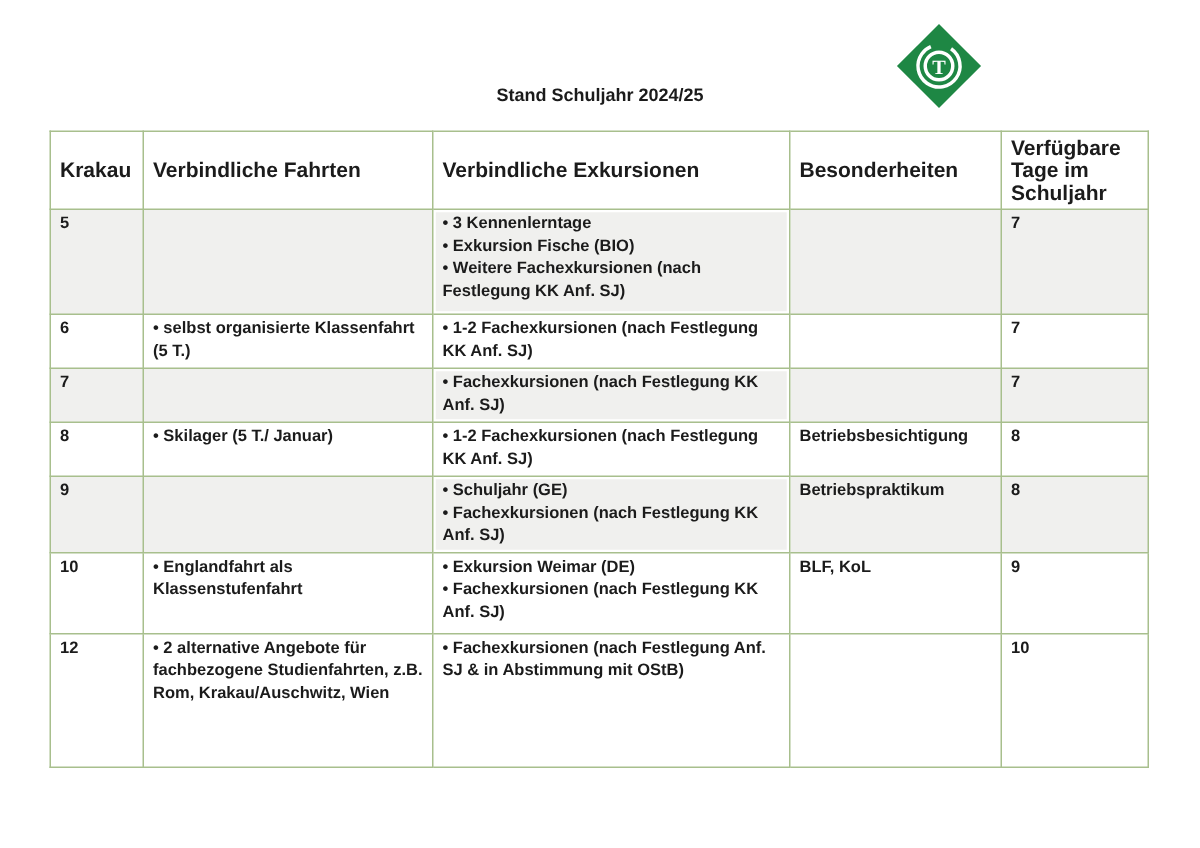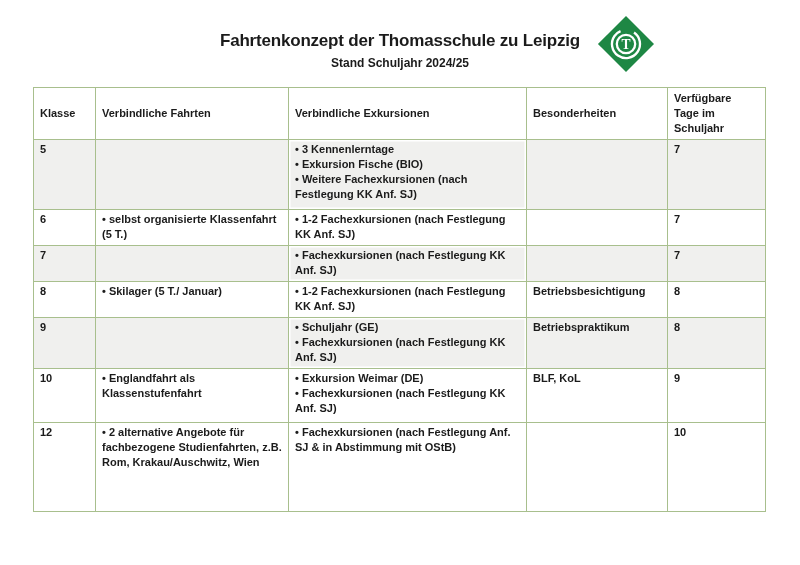--- a/index.html
+++ b/index.html
@@ -29,58 +29,57 @@
     position:absolute;left:33px;top:87px;width:732px;
     border-collapse:collapse;table-layout:fixed;
   }
   table.fk th,table.fk td{
     border:1px solid var(--border-green);
     vertical-align:top;text-align:left;
     padding:2px 6px 3px 6px;
     font-size:11px;line-height:15px;font-weight:700;color:var(--text-black);
     overflow:hidden;background:#fff;
   }
-  table.fk thead th{vertical-align:middle;font-size:11px;padding:3px 6px;}
+  table.fk thead th{vertical-align:middle;font-size:14px;padding:3px 6px;}
   th.h-fahrten{background:var(--light-green);color:#fff;box-shadow:inset 0 0 0 1.5px #fff;}
   th.h-exk{background:var(--dark-green);color:#fff;box-shadow:inset 0 0 0 1.5px #fff;}
   th.h-tage{font-size:10px;line-height:12.5px;}
   tr.band td{background:var(--band-gray);}
   td.fill-light{background:var(--light-green);color:#fff;box-shadow:inset 0 0 0 1.5px #fff;margin-top:18px;}
   td.fill-dark{background:var(--dark-green);color:#fff;box-shadow:inset 0 0 0 1.5px #fff;}
   td.c-klasse{font-size:15px;line-height:17px;font-weight:700;}
   td.c-beson{font-size:11.5px;}
   td.c-tage{font-weight:400;}
   .item{margin:0;}
 </style>
 </head>
 <body>
 
 <div class="page">
 
-  <div class="doc-title">Fahrtenkonzept der Thomasschule zu Leipzig</div>
   <div class="doc-subtitle">Stand Schuljahr 2024/25</div>
 
   <svg class="logo" viewBox="0 0 60 60">
     <polygon points="30,1 59,30 30,59 1,30" fill="#1E8744"></polygon>
     <circle cx="30" cy="30" r="14.5" fill="none" stroke="#fff" stroke-width="2.4" stroke-dasharray="76 15" transform="rotate(-55 30 30)"></circle>
     <circle cx="30" cy="30" r="9.5" fill="none" stroke="#fff" stroke-width="2.4"></circle>
     <text x="30" y="35.5" text-anchor="middle" fill="#fff" font-size="14" font-weight="bold" font-family="Liberation Serif, DejaVu Serif, serif">T</text>
   </svg>
 
   <table class="fk">
     <colgroup>
       <col style="width:62px">
         <col style="width:193px">
         <col style="width:238px">
         <col style="width:141px">
         <col style="width:98px">
     </colgroup>
     <thead>
       <tr style="height:31px">
-        <th class="h-klasse">Klasse</th>
+        <th class="h-klasse">Krakau</th>
         <th class="h-fahrten">Verbindliche Fahrten</th>
         <th class="h-exk">Verbindliche Exkursionen</th>
         <th class="h-beson">Besonderheiten</th>
         <th class="h-tage">Verfügbare Tage im Schuljahr</th>
       </tr>
     </thead>
     <tbody>
       <tr class="band" style="height:70px">
         <td class="c-klasse">5</td>
         <td class="c-fahrten"></td>

